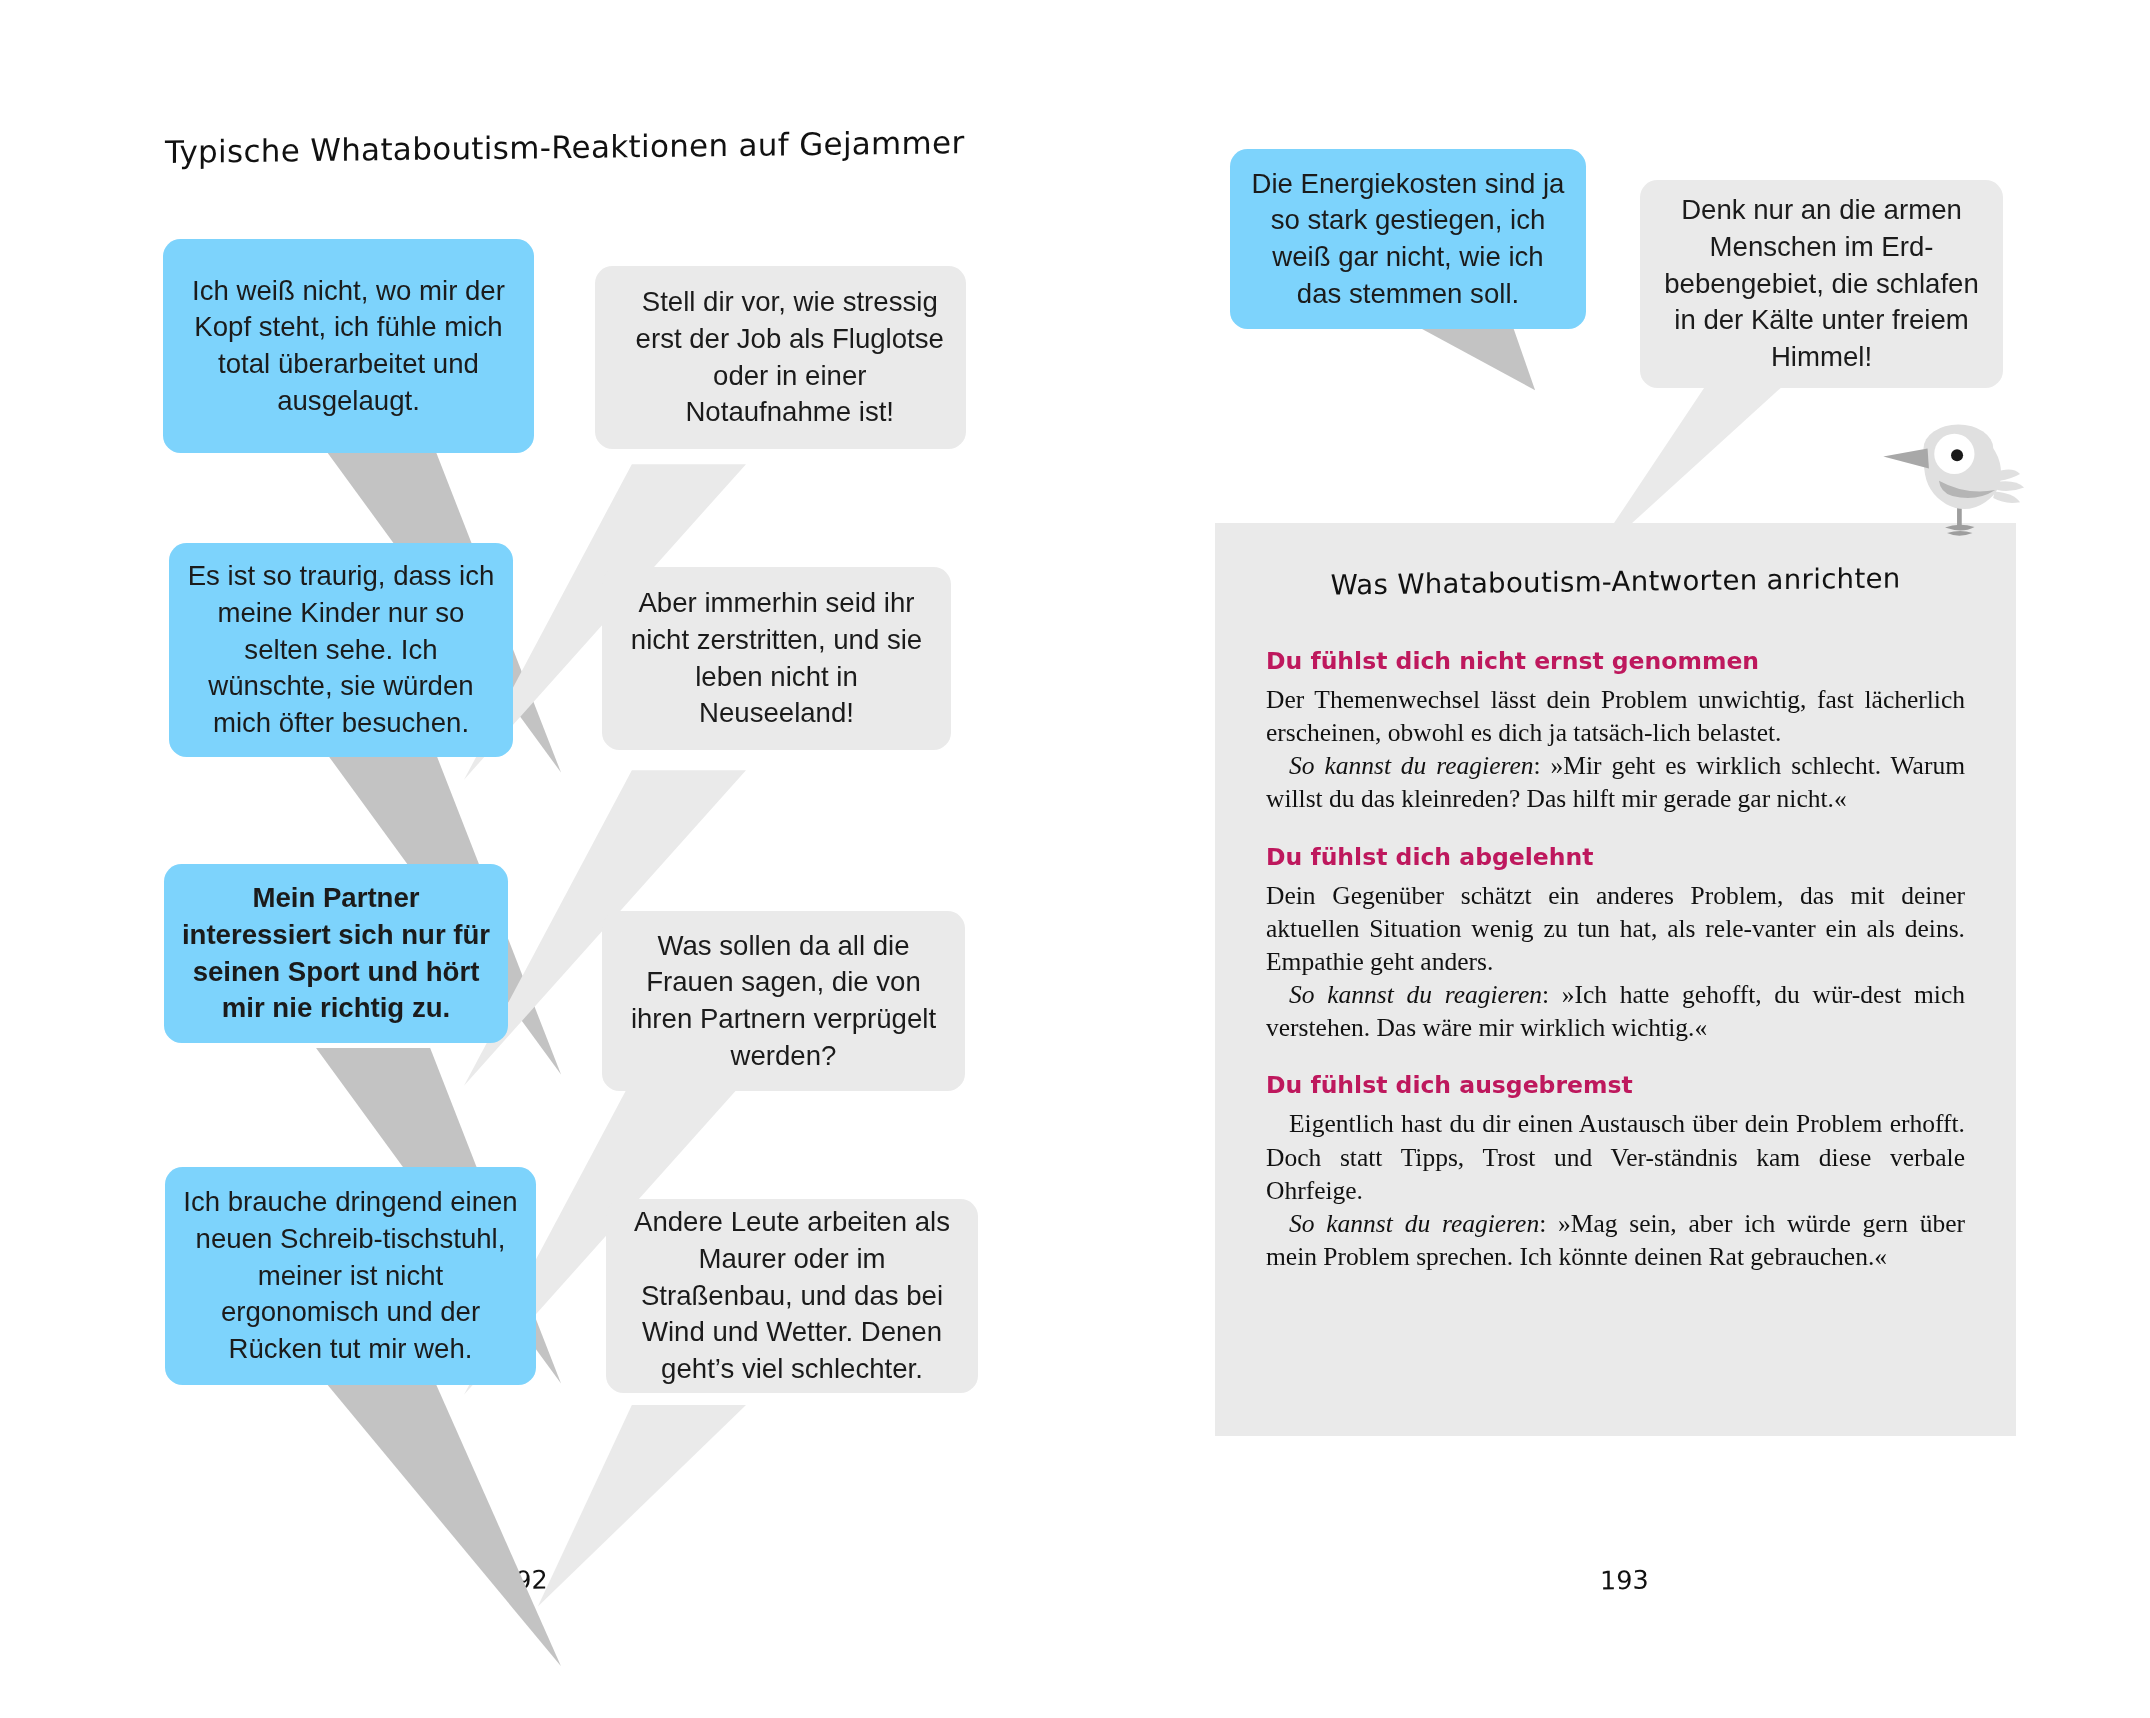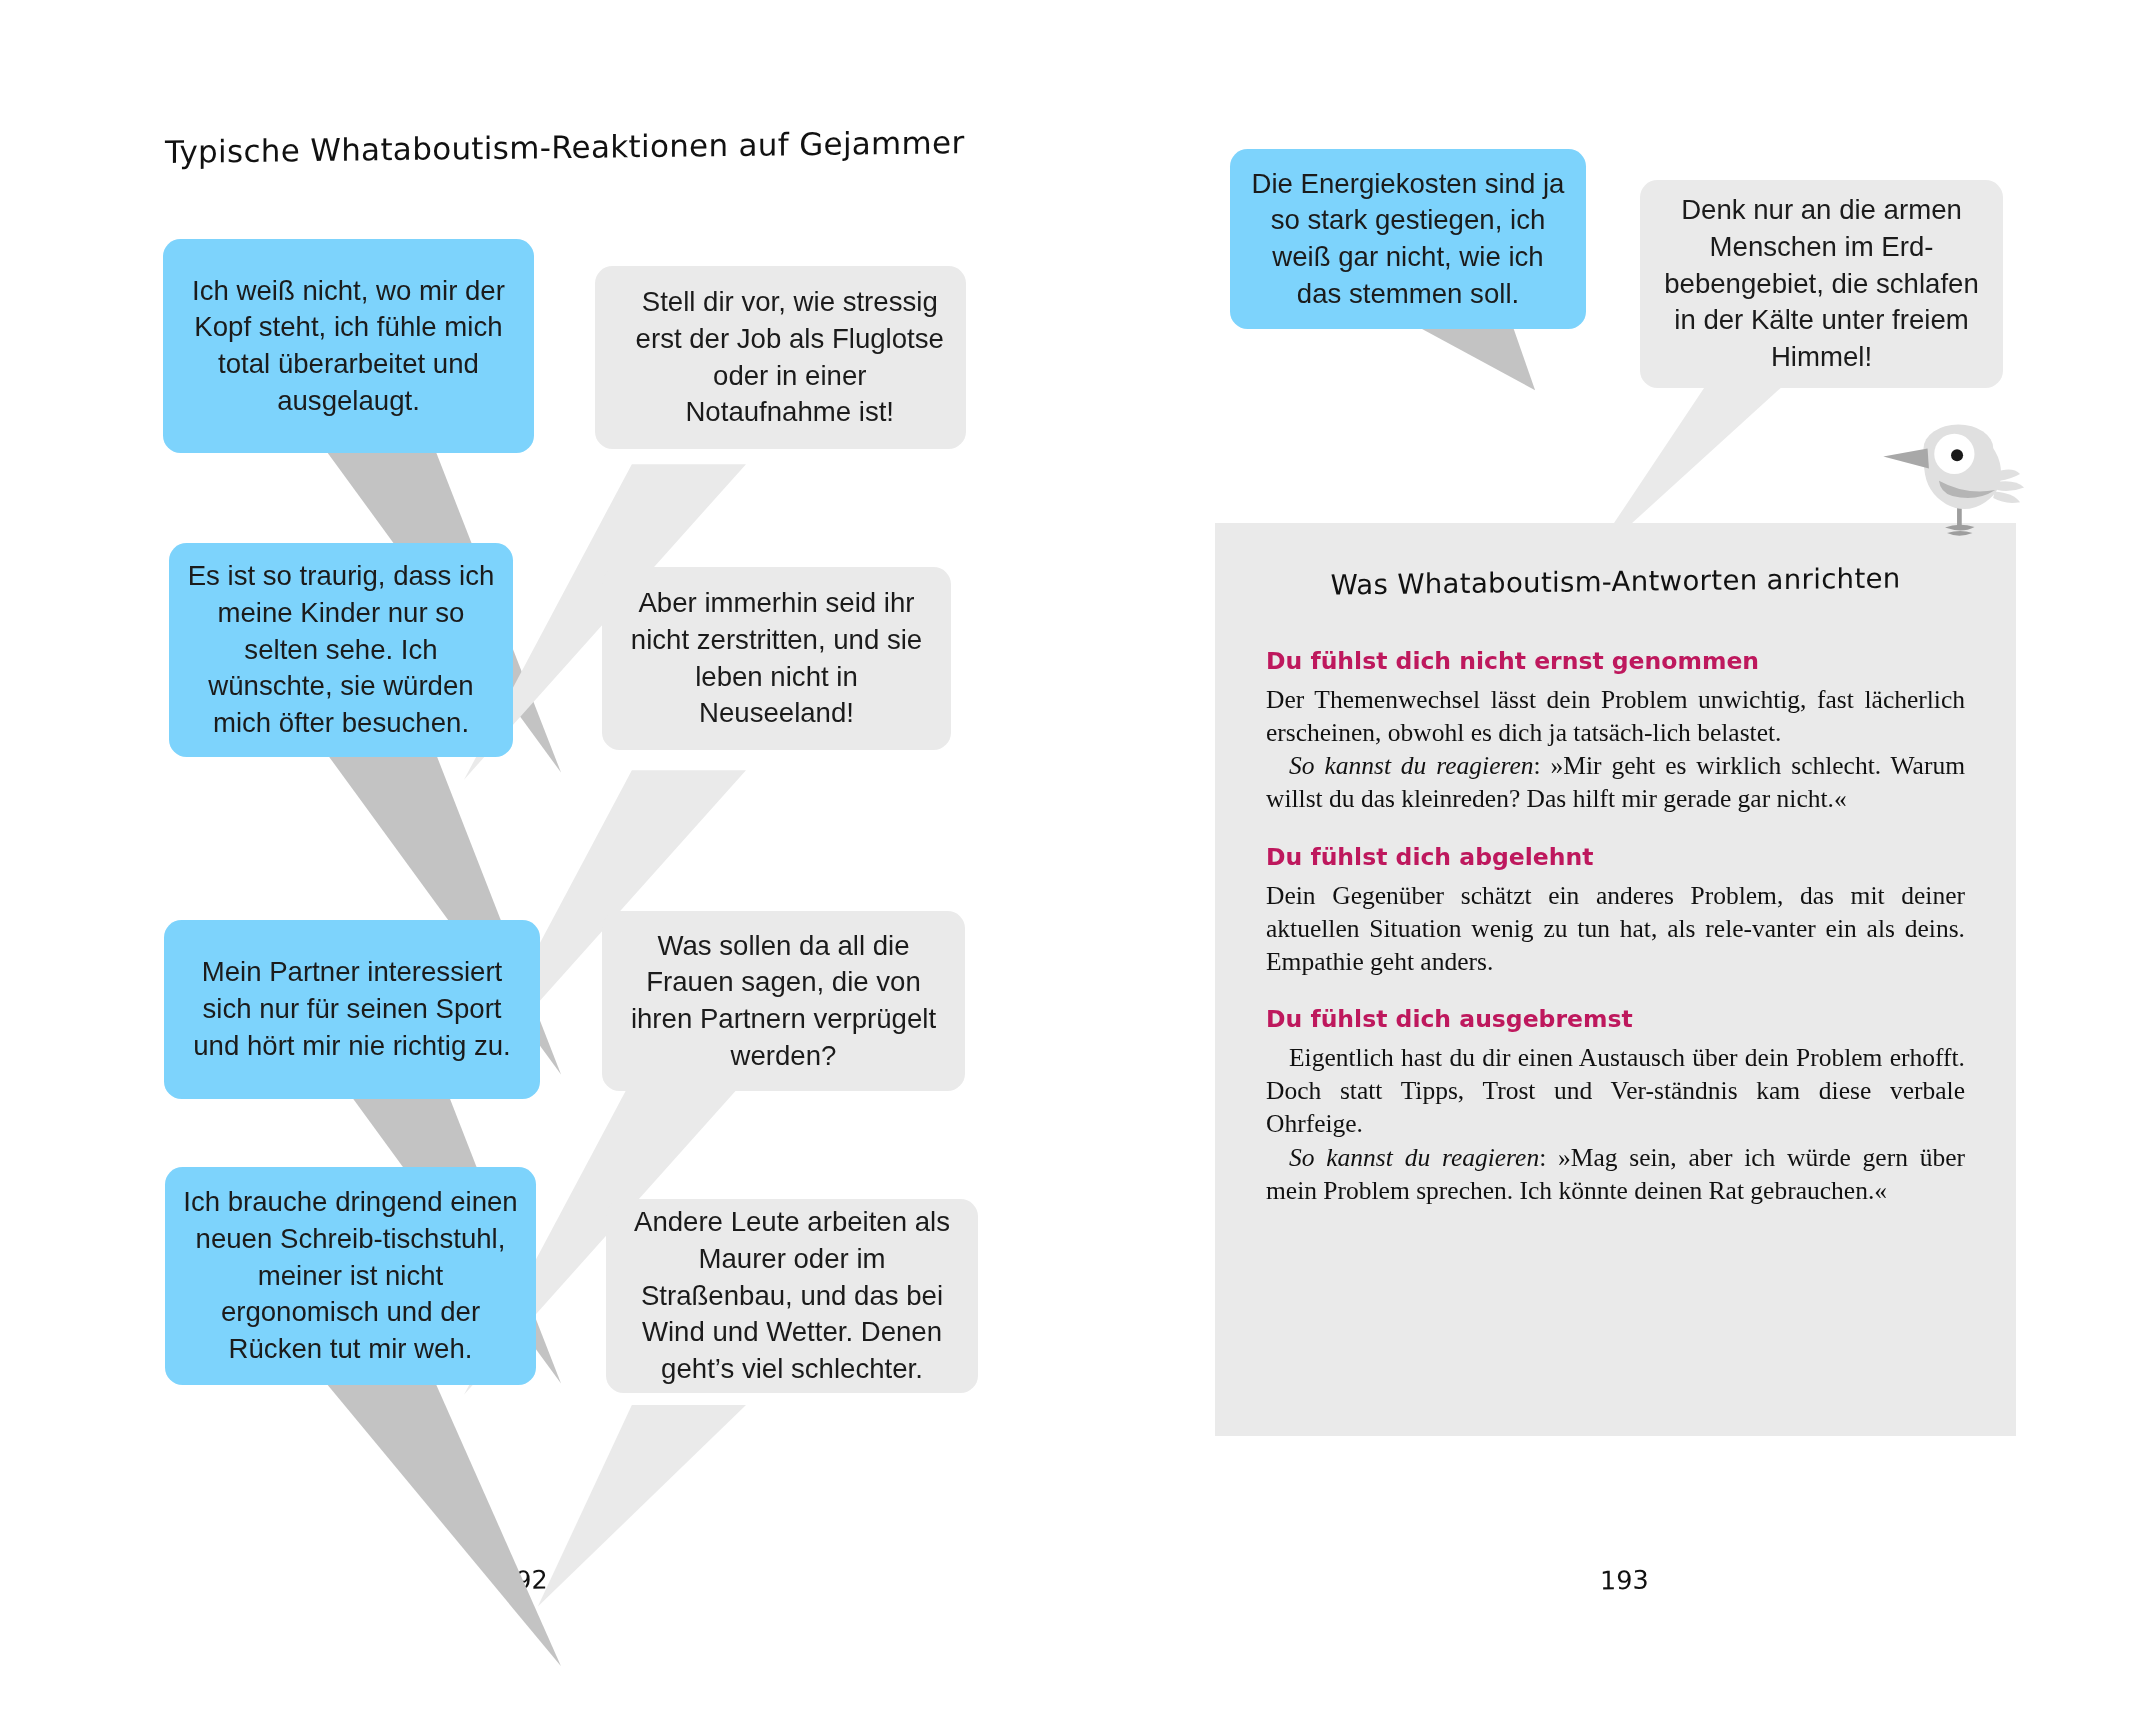--- a/index.html
+++ b/index.html
@@ -148,21 +148,21 @@
           <polygon points="250,0 420,0 110,300" fill="#eaeaea"></polygon>
         </svg>
     </div>
 
     <div class="bubble dark" style="left:163px;top:239px;width:371px;height:214px;">
       <span>Ich weiß nicht, wo mir der Kopf steht, ich fühle mich total überarbeitet und ausgelaugt.</span>
     </div>
     <div class="bubble dark" style="left:169px;top:543px;width:344px;height:214px;">
       <span>Es ist so traurig, dass ich meine Kinder nur so selten sehe. Ich wünschte, sie würden mich öfter besuchen.</span>
     </div>
-    <div class="bubble dark" style="left:164px;top:920px;width:376px;height:179px;">
+    <div class="bubble dark" style="left:164px;top:864px;width:344px;height:179px;font-weight:bold;">
       <span>Mein Partner interessiert sich nur für seinen Sport und hört mir nie richtig zu.</span>
     </div>
     <div class="bubble dark" style="left:165px;top:1167px;width:371px;height:218px;">
       <span>Ich brauche dringend einen neuen Schreib-tischstuhl, meiner ist nicht ergonomisch und der Rücken tut mir weh.</span>
     </div>
 
     <div class="bubble light" style="left:595px;top:266px;width:371px;height:183px;padding-left:36px;">
       <span>Stell dir vor, wie stressig erst der Job als Fluglotse oder in einer Notaufnahme ist!</span>
     </div>
     <div class="bubble light" style="left:602px;top:567px;width:349px;height:183px;">
@@ -229,20 +229,21 @@
 
         <div class="sec">
           <div class="sec-head">Du fühlst dich nicht ernst genommen</div>
           <p class="sec-p">Der Themenwechsel lässt dein Problem unwichtig, fast lächerlich erscheinen, obwohl es dich ja tatsäch-lich belastet.</p>
           <p class="sec-p indent"><em>So kannst du reagieren</em><span>: »Mir geht es wirklich schlecht. Warum willst du das kleinreden? Das hilft mir gerade gar nicht.«</span></p>
         </div>
 
         <div class="sec">
           <div class="sec-head">Du fühlst dich abgelehnt</div>
           <p class="sec-p">Dein Gegenüber schätzt ein anderes Problem, das mit deiner aktuellen Situation wenig zu tun hat, als rele-vanter ein als deins. Empathie geht anders.</p>
+          <p class="sec-p indent"><em>So kannst du reagieren</em><span>: »Ich hatte gehofft, du wür-dest mich verstehen. Das wäre mir wirklich wichtig.«</span></p>
         </div>
 
         <div class="sec">
           <div class="sec-head">Du fühlst dich ausgebremst</div>
           <p class="sec-p indent">Eigentlich hast du dir einen Austausch über dein Problem erhofft. Doch statt Tipps, Trost und Ver-ständnis kam diese verbale Ohrfeige.</p>
           <p class="sec-p indent"><em>So kannst du reagieren</em><span>: »Mag sein, aber ich würde gern über mein Problem sprechen. Ich könnte deinen Rat gebrauchen.«</span></p>
         </div>
 
       </div>
     </div>

